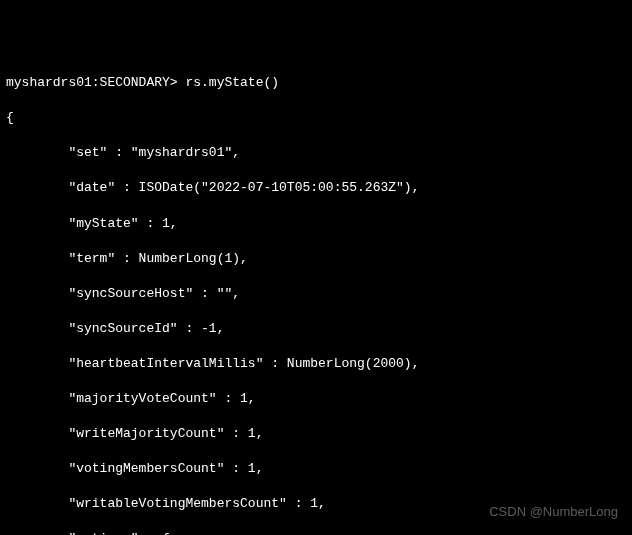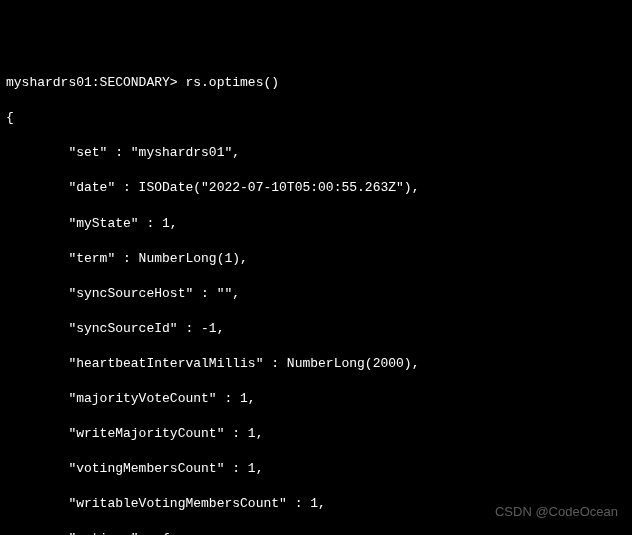--- a/index.html
+++ b/index.html
@@ -25,21 +25,21 @@
     font-size: 13px;
     pointer-events: none;
   }
   .line { display: block; }
 </style>
 </head>
 <body>
 
 
 
-<span class="line"><span>myshardrs01:SECONDARY&gt; </span><span>rs.optimes()</span></span>
+<span class="line"><span>myshardrs01:SECONDARY&gt; </span><span>rs.myState()</span></span>
 <span class="line">{</span>
 <span class="line">        "set" : "myshardrs01",</span>
 <span class="line">        "date" : ISODate("2022-07-10T05:00:55.263Z"),</span>
 <span class="line">        "myState" : 1,</span>
 <span class="line">        "term" : NumberLong(1),</span>
 <span class="line">        "syncSourceHost" : "",</span>
 <span class="line">        "syncSourceId" : -1,</span>
 <span class="line">        "heartbeatIntervalMillis" : NumberLong(2000),</span>
 <span class="line">        "majorityVoteCount" : 1,</span>
 <span class="line">        "writeMajorityCount" : 1,</span>
@@ -62,16 +62,16 @@
 
 
 
 
 
 
 
 
 
 
-<div class="watermark">CSDN @CodeOcean</div>
+<div class="watermark">CSDN @NumberLong</div>
 
 
 
 
 </body></html>

